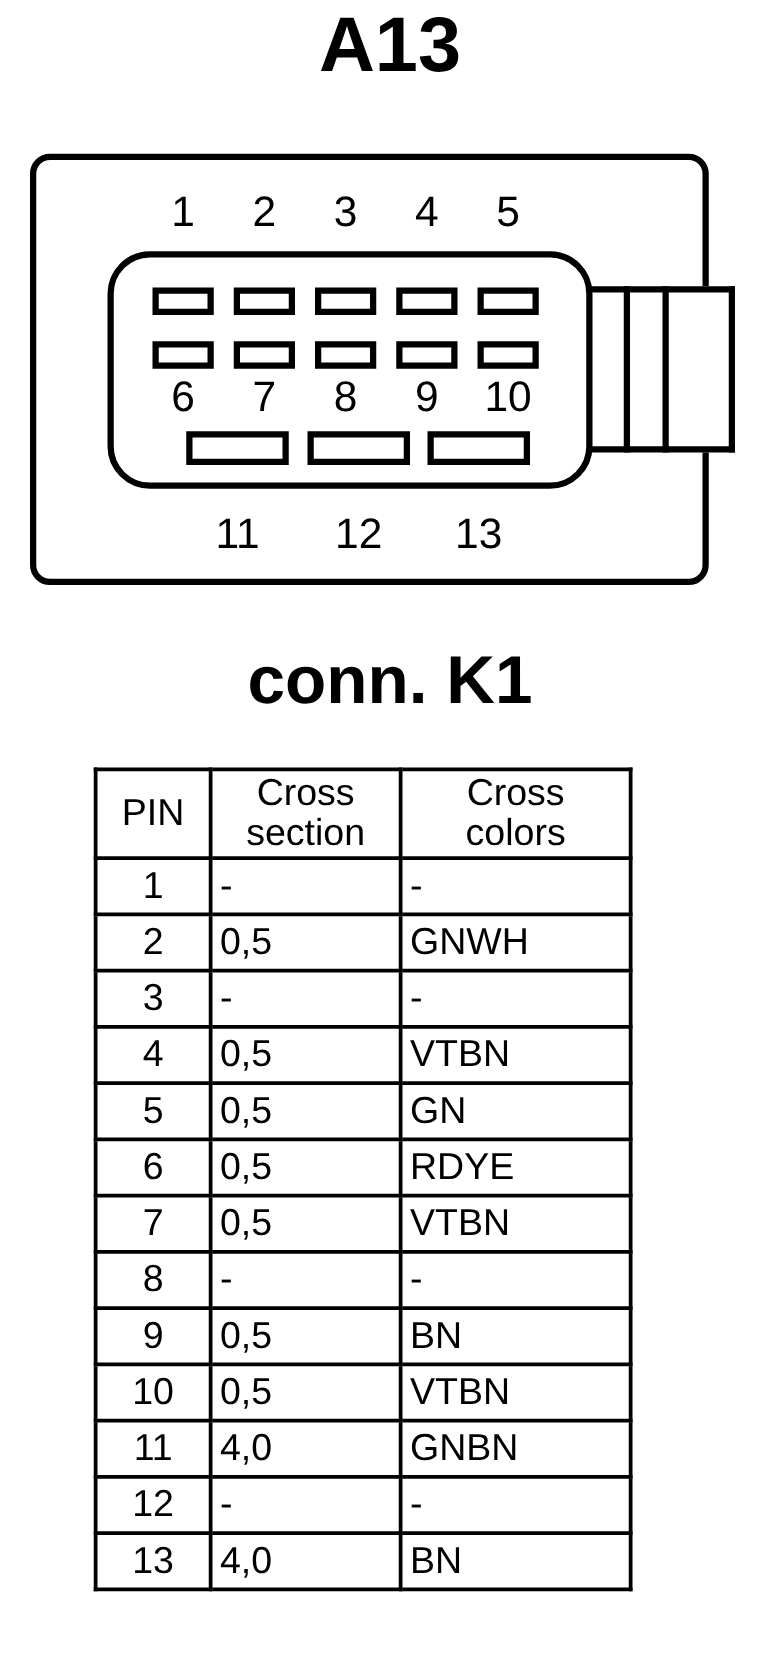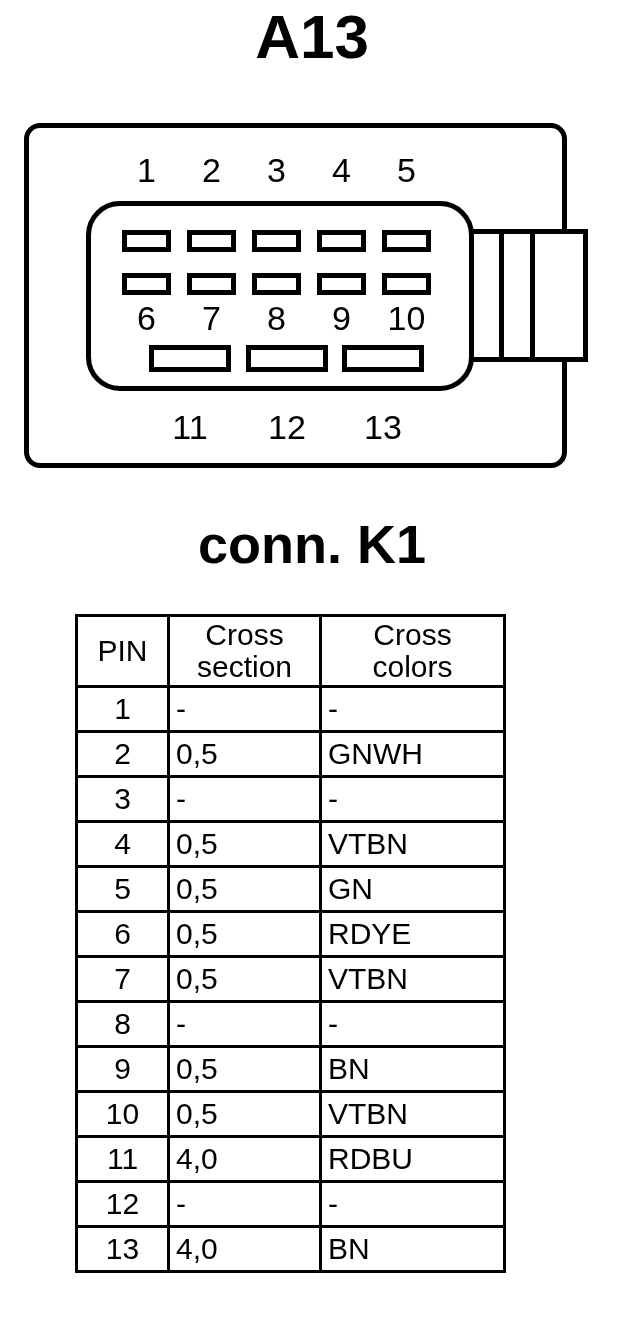--- a/index.html
+++ b/index.html
@@ -268,21 +268,21 @@
           <td class="cell-cc">BN</td>
         </tr>
         <tr>
           <td class="cell-pin">10</td>
           <td class="cell-cs">0,5</td>
           <td class="cell-cc">VTBN</td>
         </tr>
         <tr>
           <td class="cell-pin">11</td>
           <td class="cell-cs">4,0</td>
-          <td class="cell-cc">RDBU</td>
+          <td class="cell-cc">GNBN</td>
         </tr>
         <tr>
           <td class="cell-pin">12</td>
           <td class="cell-cs">-</td>
           <td class="cell-cc">-</td>
         </tr>
         <tr>
           <td class="cell-pin">13</td>
           <td class="cell-cs">4,0</td>
           <td class="cell-cc">BN</td>

